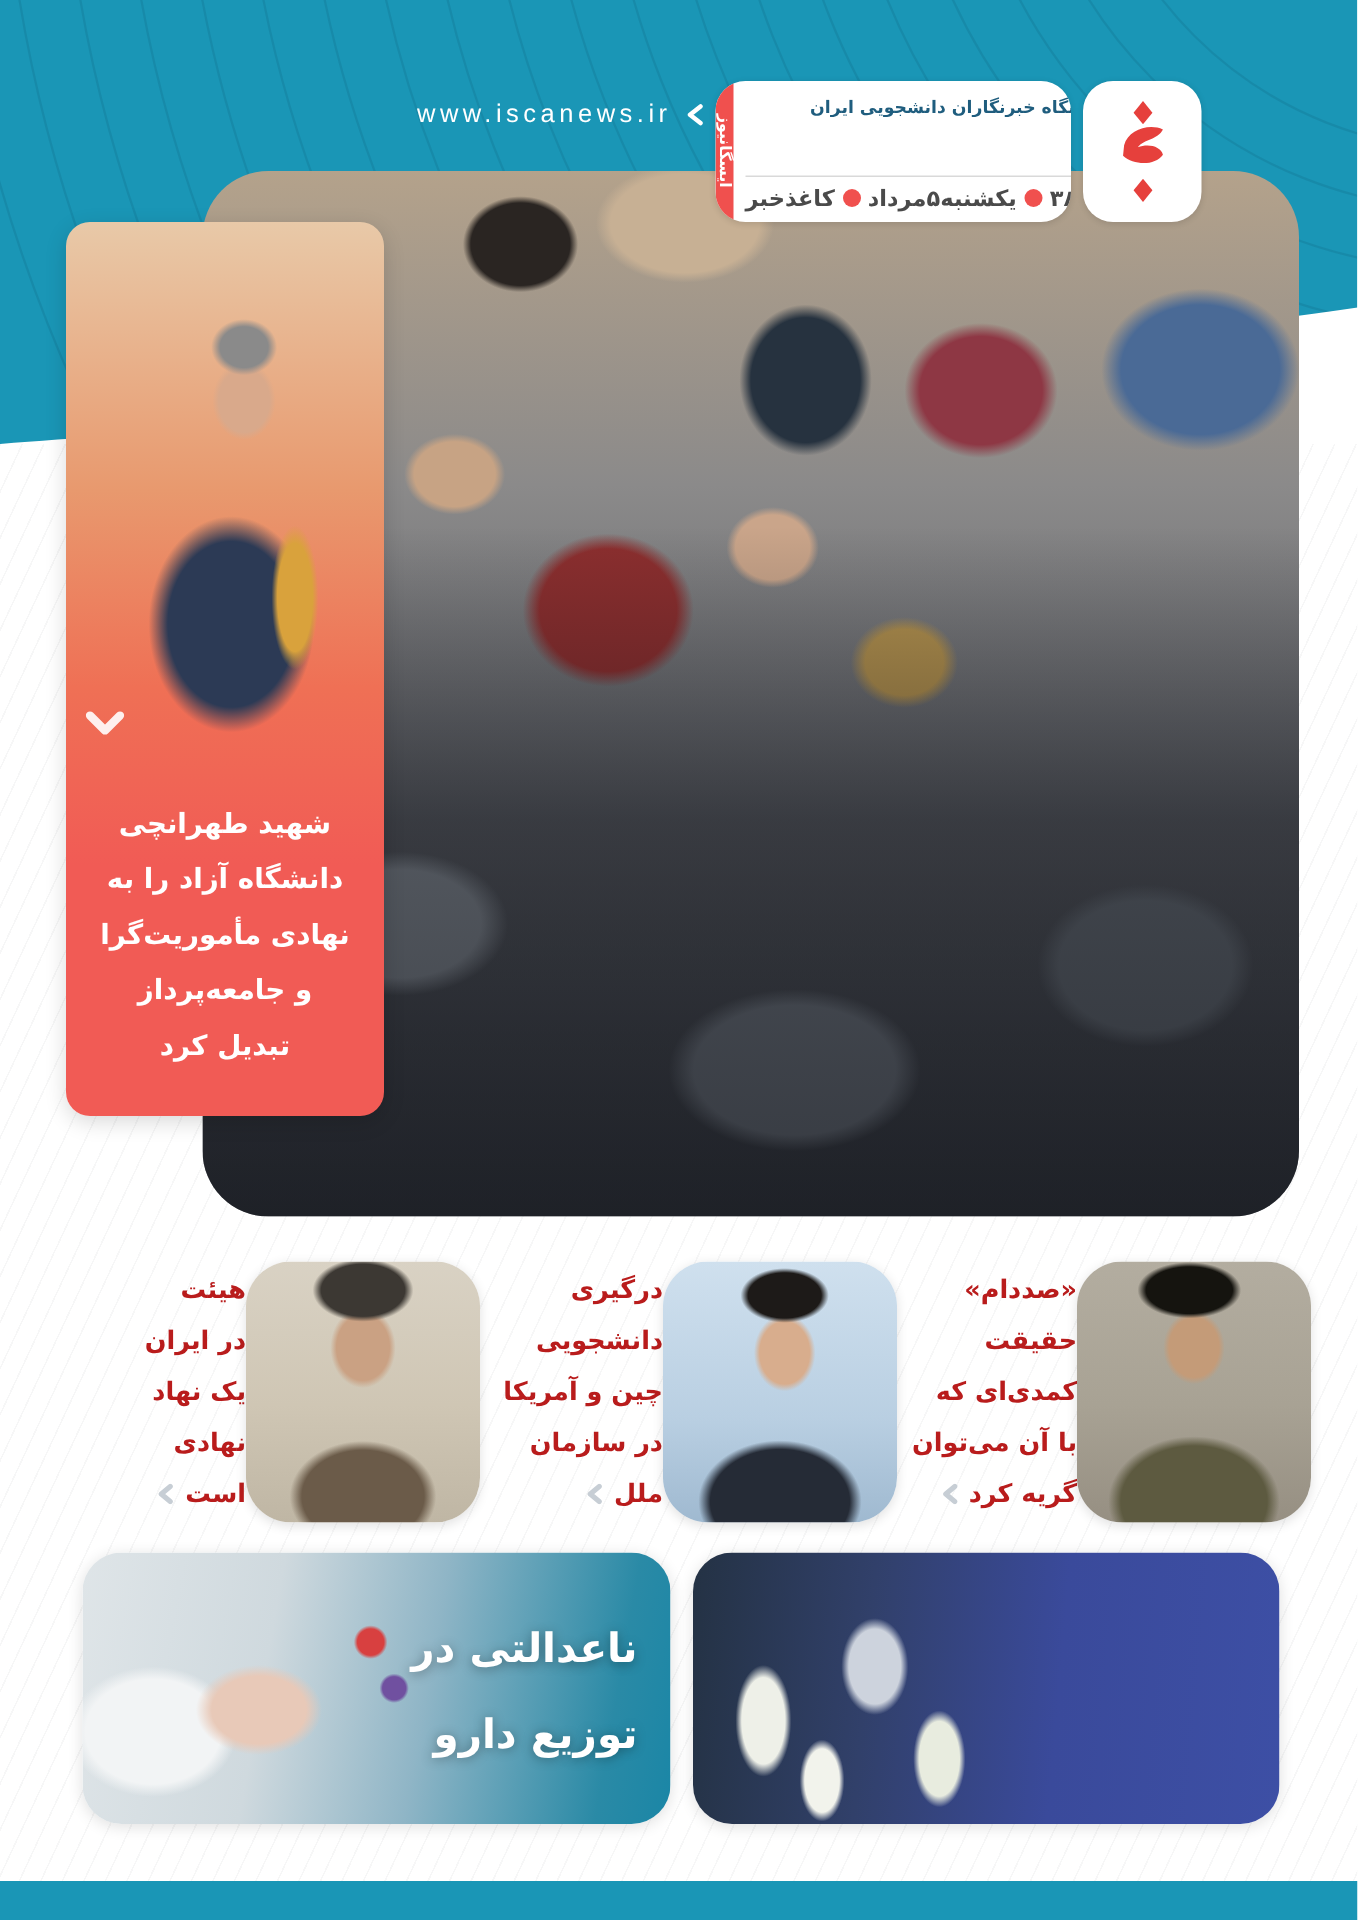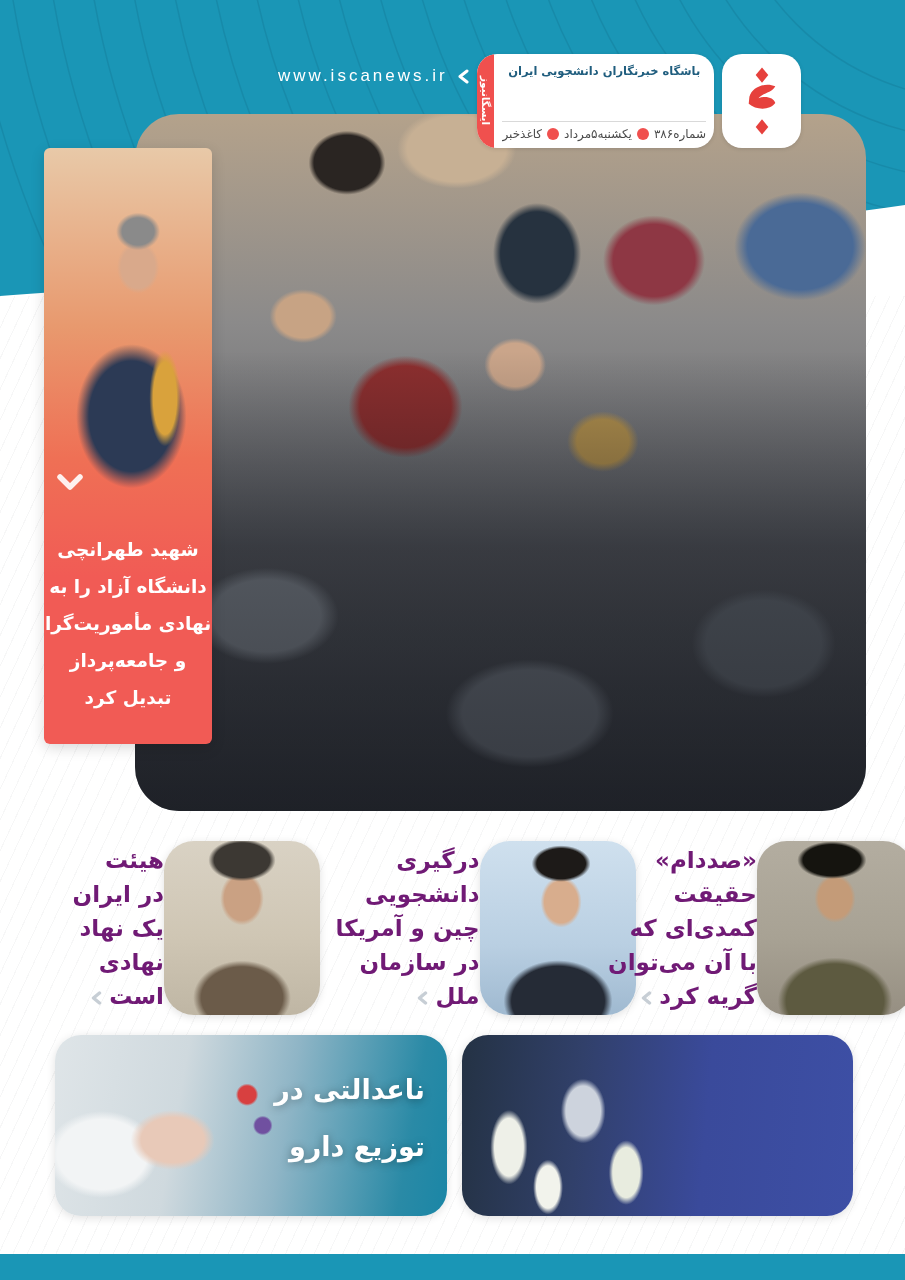--- a/index.html
+++ b/index.html
@@ -22,21 +22,21 @@
   
   .pill{left:477px;top:54px;width:237px;height:94px;background:#fff;border-radius:20px;
         z-index:6;display:flex;overflow:hidden;box-shadow:0 1px 4px rgba(0,0,0,.12);}
   .pill-tab{width:28px;background:#F0504E;display:flex;align-items:center;justify-content:center;}
   .pill-tab span{writing-mode:vertical-rl;color:#fff;font-size:10.5px;font-weight:bold;letter-spacing:1px;}
   .pill-main{flex:1;display:flex;flex-direction:column;justify-content:space-between;padding:10px 8px 7px;}
   .pill-title{direction:rtl;text-align:center;color:#1F5D7E;font-weight:bold;font-size:11.5px;
               white-space:nowrap;overflow:hidden;}
   .pill-meta{border-top:1px solid #d9d9d9;padding-top:5px;display:flex;align-items:center;
              justify-content:center;gap:5px;direction:ltr;}
-  .pill-meta .mt{direction:rtl;font-size:12px;font-weight:normal;color:#4a4a4a;white-space:nowrap;}
+  .pill-meta .mt{direction:rtl;font-size:15px;font-weight:bold;color:#4a4a4a;white-space:nowrap;}
   .dot{width:12px;height:12px;border-radius:50%;background:#F0504E;flex:0 0 auto;}
 
   
   .logo-box{left:722px;top:54px;width:79px;height:94px;background:#fff;border-radius:20px;z-index:6;
             display:flex;align-items:center;justify-content:center;box-shadow:0 1px 4px rgba(0,0,0,.12);}
 
   
   .hero{left:135px;top:114px;width:731px;height:697px;border-radius:44px;overflow:hidden;z-index:2;cursor:pointer;}
   .hero-art{position:absolute;inset:0;
     background:
@@ -53,38 +53,38 @@
       radial-gradient(ellipse 140px 90px at 54% 86%, #7d848d 0 48%, rgba(125,132,141,0) 60%),
       radial-gradient(ellipse 120px 90px at 86% 76%, #6f767e 0 48%, rgba(111,118,126,0) 60%),
       linear-gradient(180deg,#b4a28b 0%,#8b8a8a 30%,#5f6268 62%,#3f434a 100%);}
   .hero-shade{position:absolute;inset:0;
     background:linear-gradient(180deg,rgba(0,0,0,0) 34%,rgba(10,12,18,.45) 62%,rgba(10,12,18,.62) 100%);}
   .hero-headline{position:absolute;right:25px;bottom:78px;width:560px;text-align:center;direction:rtl;
     color:#fff;font-size:45px;font-weight:bold;line-height:75px;
     text-shadow:0 2px 16px rgba(0,0,0,.55);}
 
   
-  .side-card{left:44px;top:148px;width:168px;height:596px;border-radius:6px;overflow:hidden;z-index:3;
+  .side-card{left:44px;top:148px;width:212px;height:596px;border-radius:16px;overflow:hidden;z-index:3;
              cursor:pointer;box-shadow:0 4px 14px rgba(0,0,0,.15);}
   .side-art{position:absolute;inset:0;
     background:
       radial-gradient(ellipse 26px 80px at 72% 42%, #d9a23c 0 45%, rgba(217,162,60,0) 60%),
       radial-gradient(ellipse 40px 34px at 56% 14%, #8a8a8a 0 40%, rgba(138,138,138,0) 55%),
       radial-gradient(ellipse 34px 42px at 56% 20%, #d9a98b 0 50%, rgba(217,169,139,0) 62%),
       radial-gradient(ellipse 92px 120px at 52% 45%, #2c3a55 0 46%, rgba(44,58,85,0) 60%),
       linear-gradient(180deg,#e8c9a8 0%,#e8996e 30%,#ef7055 52%,#f15b55 72%,#f15b55 100%);}
   .side-text{position:absolute;left:0;right:0;bottom:28px;text-align:center;direction:rtl;
     color:#fff;font-weight:bold;font-size:18.5px;line-height:37px;}
   .chev-down{position:absolute;left:13px;top:326px;}
 
   
   .stories{left:55px;top:841px;width:810px;height:176px;z-index:2;display:flex;justify-content:space-between;}
   .story{position:relative;width:265px;display:flex;align-items:flex-start;cursor:pointer;}
   .story-text{flex:1;direction:rtl;text-align:right;padding-left:8px;padding-top:2px;
-    color:#701a75;font-weight:bold;font-size:23px;line-height:34px;}
+    color:#b91c1c;font-weight:bold;font-size:17px;line-height:34px;}
   .story-text div{white-space:nowrap;}
   .story-text svg{margin-right:7px;vertical-align:middle;}
   .story-photo{width:156px;height:174px;border-radius:30px;flex:0 0 auto;
                box-shadow:0 2px 8px rgba(0,0,0,.12);}
   .ph-a{background:
       radial-gradient(ellipse 48px 30px at 50% 11%, #3c3833 0 58%, rgba(60,56,51,0) 70%),
       radial-gradient(ellipse 34px 42px at 50% 33%, #caa183 0 52%, rgba(202,161,131,0) 64%),
       radial-gradient(ellipse 74px 56px at 50% 90%, #6b5b49 0 55%, rgba(107,91,73,0) 66%),
       linear-gradient(180deg,#d9d2c4 0%,#cfc6b4 55%,#bfb6a4 100%);}
   .ph-b{background:
@@ -113,21 +113,21 @@
   .bc-right-art{position:absolute;inset:0;
     background:
       radial-gradient(ellipse 36px 52px at 31% 42%, #cdd3dd 0 48%, rgba(205,211,221,0) 62%),
       radial-gradient(ellipse 30px 60px at 12% 62%, #eef0e8 0 48%, rgba(238,240,232,0) 62%),
       radial-gradient(ellipse 28px 52px at 42% 76%, #e8ecdf 0 48%, rgba(232,236,223,0) 62%),
       radial-gradient(ellipse 24px 44px at 22% 84%, #f2f3ec 0 48%, rgba(242,243,236,0) 62%),
       linear-gradient(95deg,#243244 0%,#31406a 30%,#3a4a9b 62%,#3D4FA5 100%);}
   .bc-head{position:absolute;direction:rtl;text-align:right;color:#fff;font-weight:bold;
            text-shadow:0 1px 8px rgba(0,0,0,.35);}
   .bc-head div{white-space:nowrap;}
-  .bc-left .bc-head{right:22px;top:26px;font-size:27px;line-height:57px;}
+  .bc-left .bc-head{right:22px;top:36px;font-size:27px;line-height:57px;}
   .bc-right .bc-head{right:18px;top:12px;font-size:20.5px;line-height:44px;}
 
   
   .bbar{left:0;top:1254px;width:905px;height:26px;background:#1A96B6;z-index:2;}
 </style>
 </head>
 <body>
 
 <div>
 

